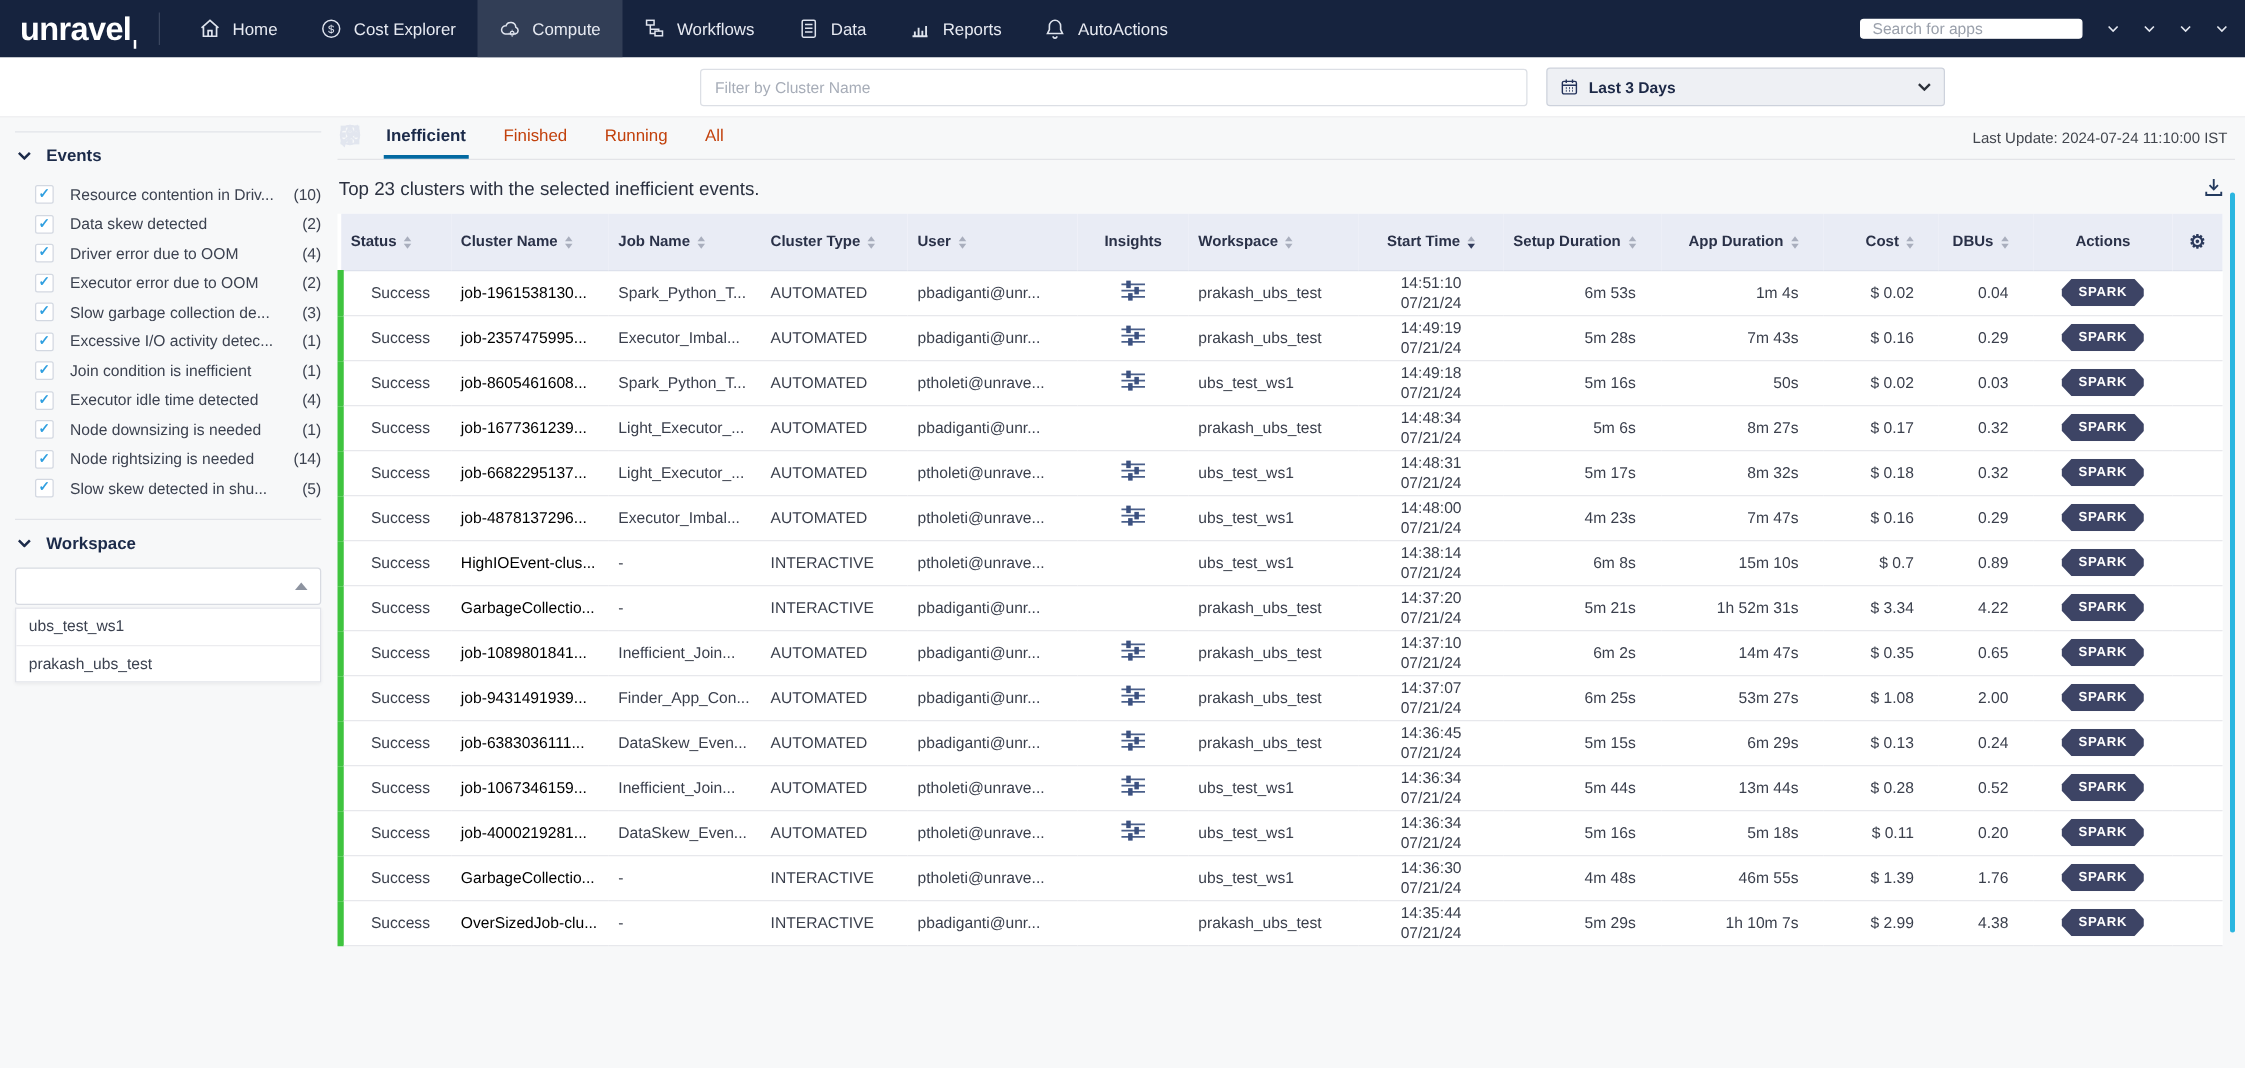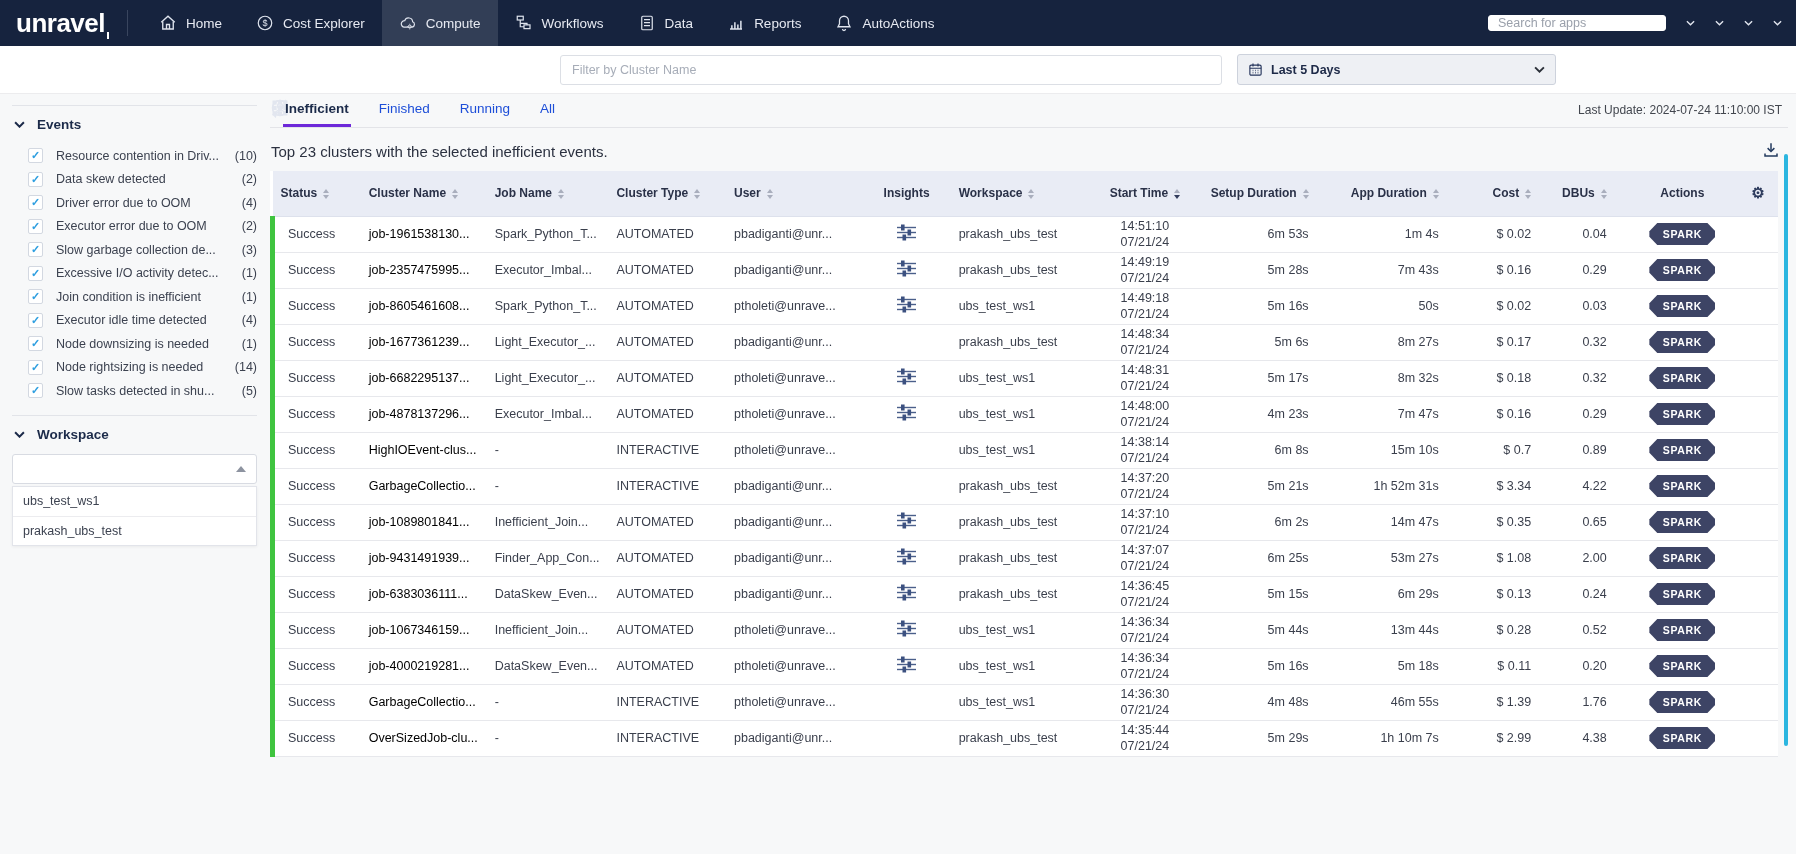--- a/index.html
+++ b/index.html
@@ -47,32 +47,32 @@
   .evt-count { font-size:12.5px; color:#3c4250; }
   .ws-select { height:30px; border:1px solid #d8dbe2; border-radius:3px; background:#fff; display:flex; align-items:center; justify-content:flex-end; padding:0 10px; cursor:pointer; margin-bottom:2px; }
   .up-arrow { width:0; height:0; border-left:5px solid transparent; border-right:5px solid transparent; border-bottom:6px solid #8d93a0; }
   .ws-list { border:1px solid #e2e4ea; background:#fff; box-shadow:0 1px 3px rgba(0,0,0,0.06); }
   .ws-option { height:29px; display:flex; align-items:center; padding:0 10px; font-size:12.5px; color:#3c4250; cursor:pointer; }
   .ws-option + .ws-option { border-top:1px solid #ececef; }
 
   
   .main { position:absolute; left:270px; top:98px; width:1518px; }
   .tabs-row { position:relative; height:30px; display:flex; align-items:flex-start; gap:26px; padding-left:13px; border-bottom:1px solid #e3e4e8; }
-  .tab { font-size:13.5px; color:#1d4ed8; padding:3px 2px 8px; cursor:pointer; }
-  .tab.active { color:#1c2b4a; font-weight:bold; border-bottom:3px solid #6d28d9; }
+  .tab { font-size:13.5px; color:#c2410c; padding:3px 2px 8px; cursor:pointer; }
+  .tab.active { color:#1c2b4a; font-weight:bold; border-bottom:3px solid #0369a1;margin-left:24px; }
   .last-update { position:absolute; right:6px; top:5px; font-size:12px; color:#42464e; }
   .title-row { position:relative; margin:15px 0 10px; padding-left:1px; }
   .table-title { font-size:15px; color:#2b3140; }
   .download-btn { position:absolute; right:8px; top:-2px; cursor:pointer; color:#233a5e; }
   .download-btn svg { width:18px; height:18px; }
 
   table { width:1508px; border-collapse:collapse; table-layout:fixed; background:#fff; }
   thead th { background:#e9ecf5; font-size:12px; font-weight:bold; color:#2a3148; height:45px; padding:0 8px; white-space:nowrap; border-bottom:1px solid #dde1ec; cursor:pointer; }
   tbody td { font-size:12.5px; color:#3a3f4c; height:36px; padding:0 8px; border-bottom:1px solid #e7e8ec; white-space:nowrap; overflow:hidden; background:#fff; }
-  tbody td:first-child { border-left:5px solid #3fc43f; padding-left:13px; }
+  tbody td:first-child { border-left:5px solid #3fc43f; padding-left:13px;text-align:center; }
   .al-left { text-align:left; } .al-center { text-align:center; } .al-right { text-align:right; padding-right:20px !important; }
   th.al-right { padding-right:20px; }
   .link { color:#000000; cursor:pointer; text-decoration:none; }
   .tcell-time { line-height:1.3; font-size:12.5px; }
   .sort { display:inline-flex; flex-direction:column; gap:2px; margin-left:6px; vertical-align:middle; }
   .sort i { width:0; height:0; border-left:3.5px solid transparent; border-right:3.5px solid transparent; }
   .sort .up { border-bottom:4px solid #a9aebd; }
   .sort .dn { border-top:4px solid #a9aebd; }
   .sort .dn.act { border-top-color:#323c5c; }
   .spark-btn { background:#3d4465; color:#fff; border:none; font-size:10.5px; font-weight:bold; letter-spacing:0.6px; padding:5px 0; width:66px; cursor:pointer; font-family:"Liberation Sans",sans-serif; clip-path:polygon(12% 0%, 88% 0%, 100% 38%, 100% 62%, 88% 100%, 12% 100%, 0% 62%, 0% 38%); }
@@ -200,21 +200,21 @@
 </header>
 
 <div class="filter-row">
   <input class="cluster-filter" type="text" placeholder="Filter by Cluster Name" style="">
   <div class="date-dropdown">
     <svg class="cal" viewBox="0 0 24 24" fill="none" stroke="#23325a" stroke-width="1.8">
         <rect x="3" y="5" width="18" height="16" rx="2"></rect>
         <path d="M8 2.5V7M16 2.5V7M3 10h18"></path>
         <path stroke-width="2.4" d="M7.5 13.5h1M11.5 13.5h1M15.5 13.5h1M7.5 17h1M11.5 17h1M15.5 17h1"></path>
       </svg>
-    <span class="label">Last 5 Days</span>
+    <span class="label">Last 3 Days</span>
     <svg class="dchev" viewBox="0 0 10 6" fill="none" stroke="#2b3039" stroke-width="1.7">
         <path d="M1 1l4 4 4-4"></path>
       </svg>
   </div>
 </div>
 
 <aside class="sidebar">
   <div class="side-div"></div>
   <div class="section-head">
     <svg viewBox="0 0 10 6" fill="none" stroke="currentColor" stroke-width="1.8">
@@ -268,21 +268,21 @@
         <span class="evt-label">Node downsizing is needed</span>
         <span class="evt-count">(1)</span>
       </div>
       <div class="evt-row">
         <span class="checkbox">✓</span>
         <span class="evt-label">Node rightsizing is needed</span>
         <span class="evt-count">(14)</span>
       </div>
       <div class="evt-row">
         <span class="checkbox">✓</span>
-        <span class="evt-label">Slow tasks detected in shu...</span>
+        <span class="evt-label">Slow skew detected in shu...</span>
         <span class="evt-count">(5)</span>
       </div>
     </div>
   <div class="side-div" style="margin-top:12px;"></div>
   <div class="section-head">
     <svg viewBox="0 0 10 6" fill="none" stroke="currentColor" stroke-width="1.8">
         <path d="M1 1l4 4 4-4"></path>
       </svg>
     <span class="section-title">Workspace</span>
   </div>

